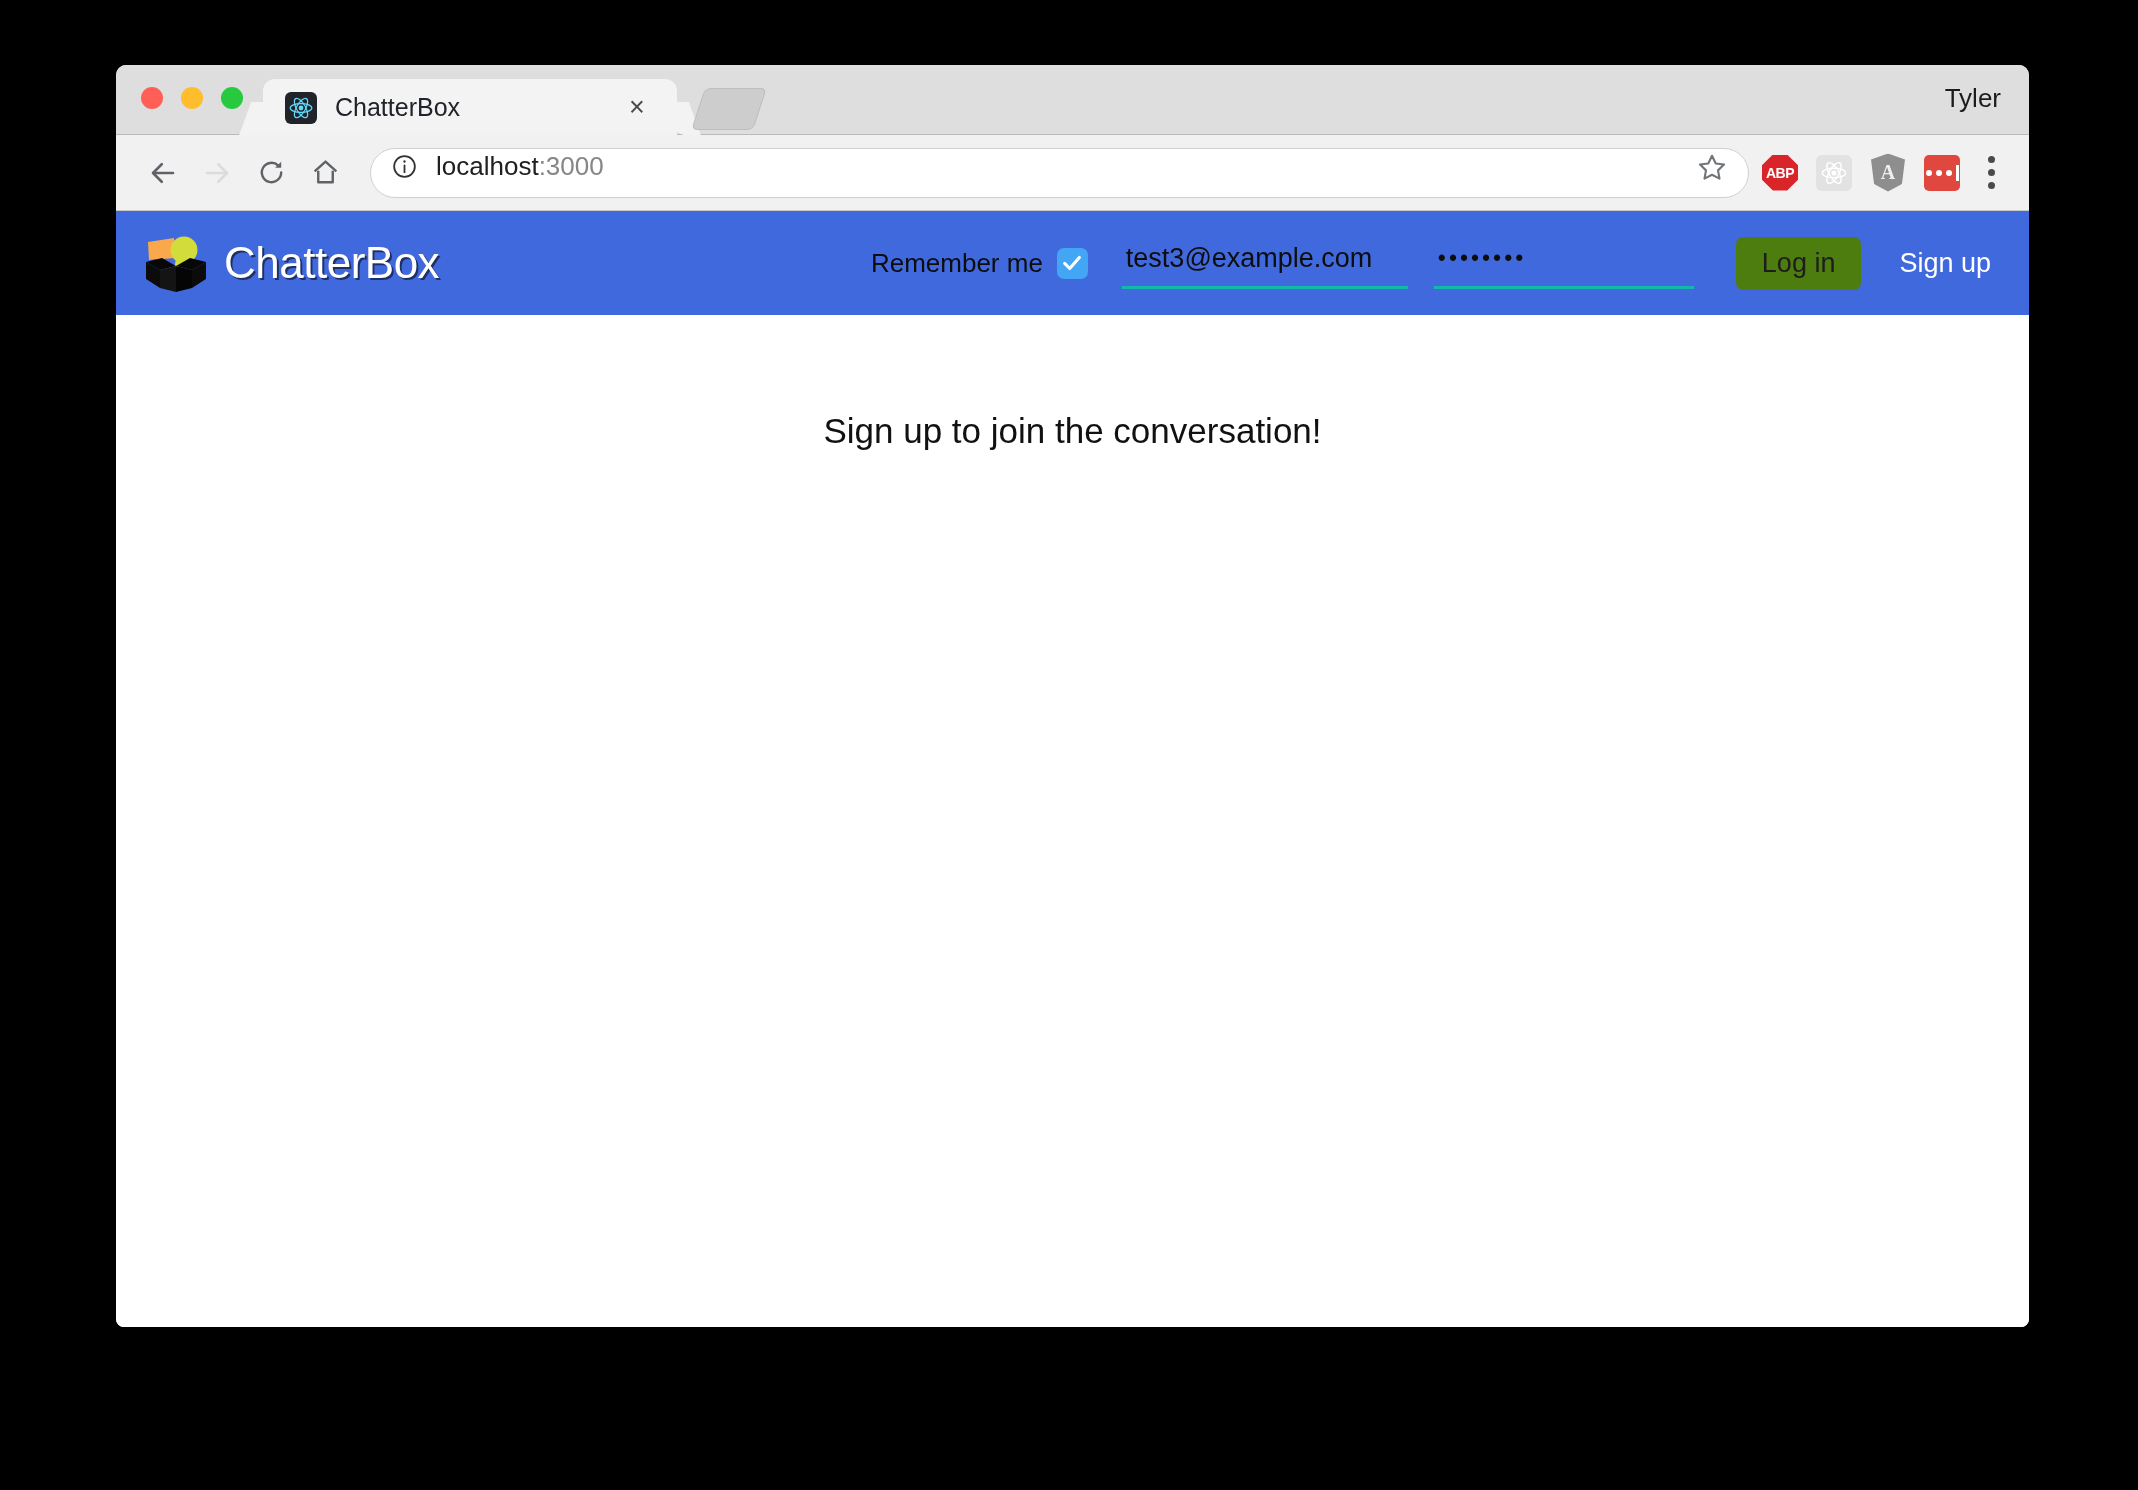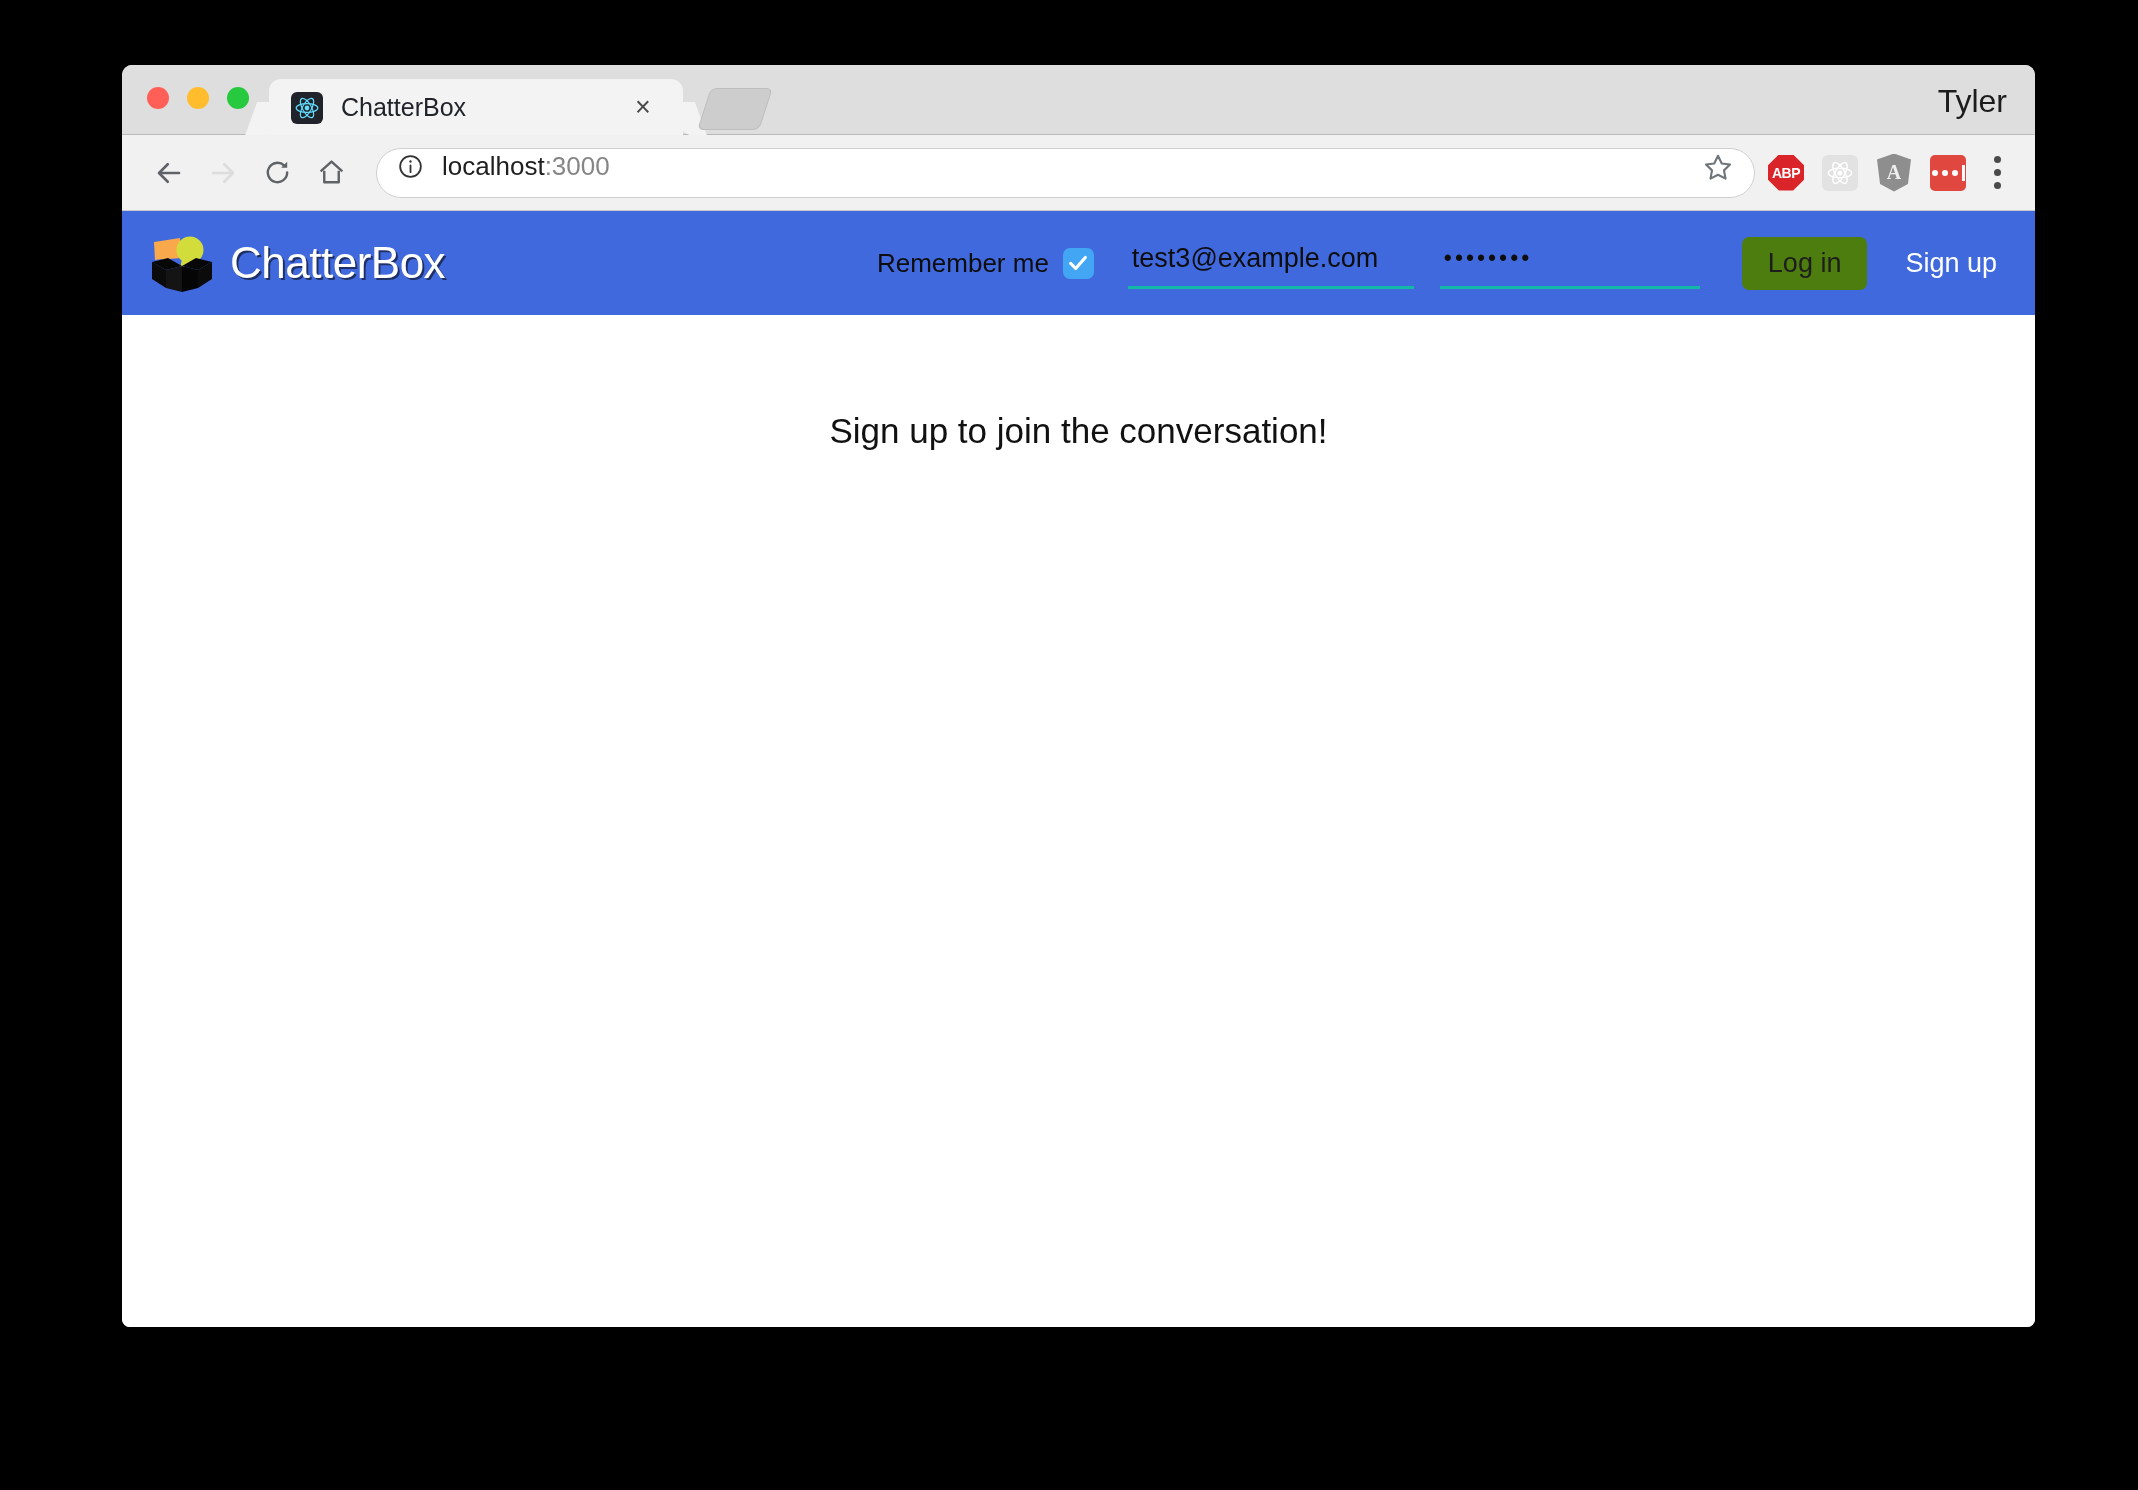--- a/index.html
+++ b/index.html
@@ -8,21 +8,21 @@
     width: 2138px;
     height: 1490px;
     background: #000000;
     overflow: hidden;
     font-family: "Liberation Sans", sans-serif;
   }
 
   
   #browser-window {
     position: absolute;
-    left: 122px;
+    left: 116px;
     top: 65px;
     width: 1913px;
     height: 1262px;
     background: #ffffff;
     border-radius: 10px 10px 8px 8px;
     overflow: hidden;
     box-shadow: 0 2px 10px rgba(0,0,0,0.35);
   }
 
   
@@ -119,21 +119,21 @@
     border: 1px solid #bdbdbd;
     border-radius: 6px;
     transform: skewX(-18deg);
     cursor: pointer;
   }
 
   #profile-name {
     position: absolute;
     right: 28px;
     top: 18px;
-    font-size: 32px;
+    font-size: 26px;
     color: #1c1c1c;
   }
 
   
   #toolbar {
     position: relative;
     height: 76px;
     background: #f1f1f1;
     border-bottom: 1px solid #c9c9c9;
     display: flex;

